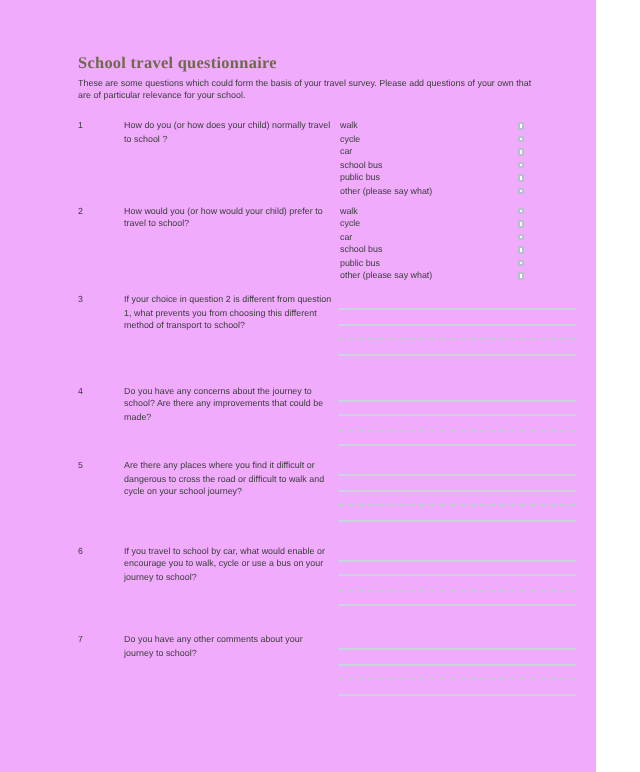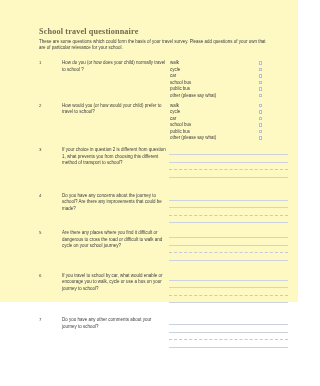--- a/index.html
+++ b/index.html
@@ -12,22 +12,22 @@
     width: 298px;
     height: 386px;
     overflow: hidden;
     font-family: "Liberation Sans", sans-serif;
     -webkit-font-smoothing: antialiased;
   }
 
   #page {
     position: relative;
     width: 298px;
-    height: 302px;
-    background: #fef9c3;
+    height: 386px;
+    background: #f0abfc;
     box-sizing: border-box;
   }
 
   
   #doc-title {
     position: absolute;
     left: 39px;
     top: 27px;
     font-family: "Liberation Serif", serif;
     font-size: 8.2px;

